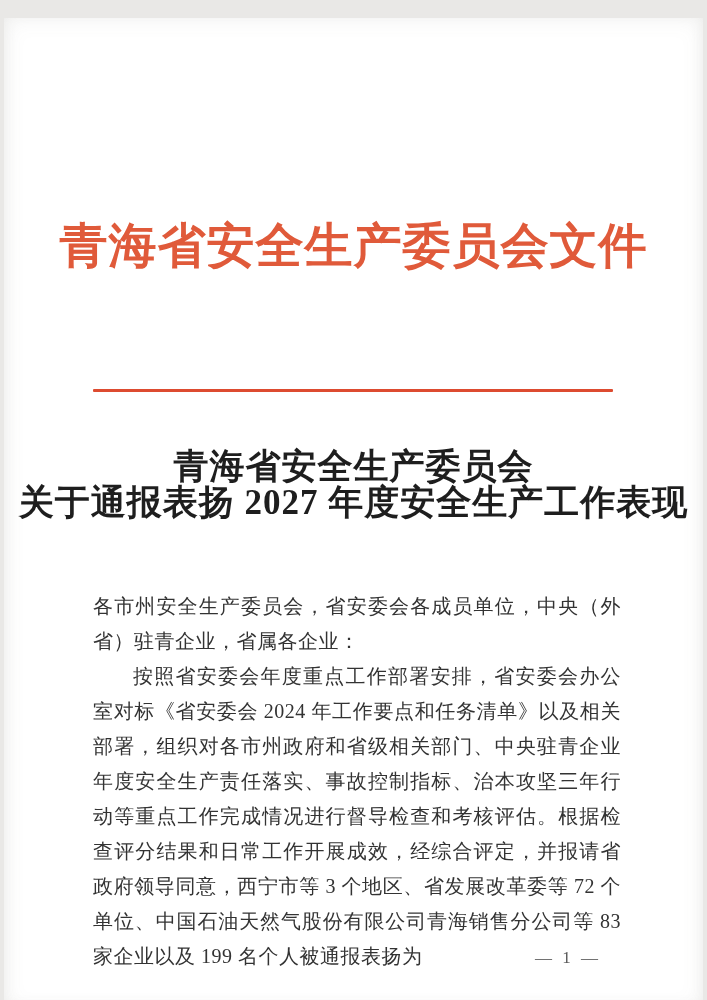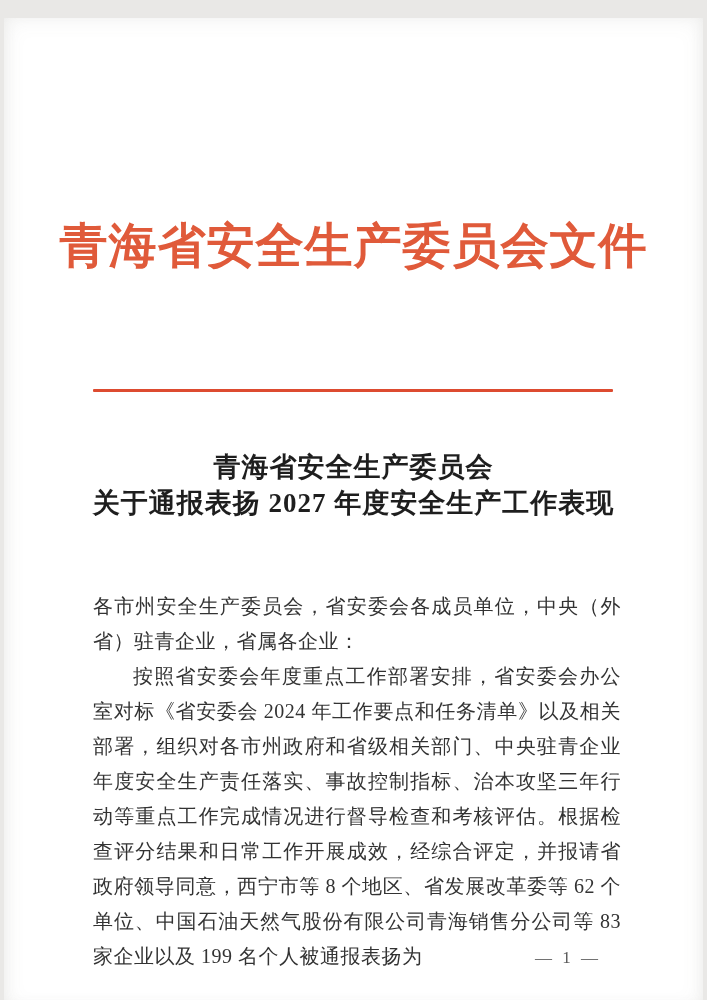--- a/index.html
+++ b/index.html
@@ -54,21 +54,21 @@
     border-radius: 1px;
   }
   .doc-title {
     position: absolute;
     top: 431px;
     left: 0;
     right: 0;
     text-align: center;
     font-weight: 700;
     color: #1e1e1e;
-    font-size: 27px;
+    font-size: 35px;
     line-height: 36px;
     letter-spacing: 1px;
   }
   .body-text {
     position: absolute;
     top: 571px;
     left: 89px;
     width: 528px;
     font-size: 20px;
     line-height: 35px;
@@ -104,19 +104,19 @@
 
     <div class="red-rule" style="background-color: rgb(221, 75, 48);"></div>
 
     <div class="doc-title">
       <div>青海省安全生产委员会</div>
       <div>关于通报表扬 2027 年度安全生产工作表现</div>
     </div>
 
     <div class="body-text" style="color: rgb(51, 51, 51);">
       <p>各市州安全生产委员会，省安委会各成员单位，中央（外省）驻青企业，省属各企业：</p>
-      <p class="indent">按照省安委会年度重点工作部署安排，省安委会办公室对标《省安委会 2024 年工作要点和任务清单》以及相关部署，组织对各市州政府和省级相关部门、中央驻青企业年度安全生产责任落实、事故控制指标、治本攻坚三年行动等重点工作完成情况进行督导检查和考核评估。根据检查评分结果和日常工作开展成效，经综合评定，并报请省政府领导同意，西宁市等 8 个地区、省发展改革委等 62 个单位、中国石油天然气股份有限公司青海销售分公司等 83 家企业以及 199 名个人被通报表扬为</p>
+      <p class="indent">按照省安委会年度重点工作部署安排，省安委会办公室对标《省安委会 2024 年工作要点和任务清单》以及相关部署，组织对各市州政府和省级相关部门、中央驻青企业年度安全生产责任落实、事故控制指标、治本攻坚三年行动等重点工作完成情况进行督导检查和考核评估。根据检查评分结果和日常工作开展成效，经综合评定，并报请省政府领导同意，西宁市等 3 个地区、省发展改革委等 72 个单位、中国石油天然气股份有限公司青海销售分公司等 83 家企业以及 199 名个人被通报表扬为</p>
     </div>
 
     <div class="page-number">— 1 —</div>
 
   </div>
 </div>
 
 </body></html>

